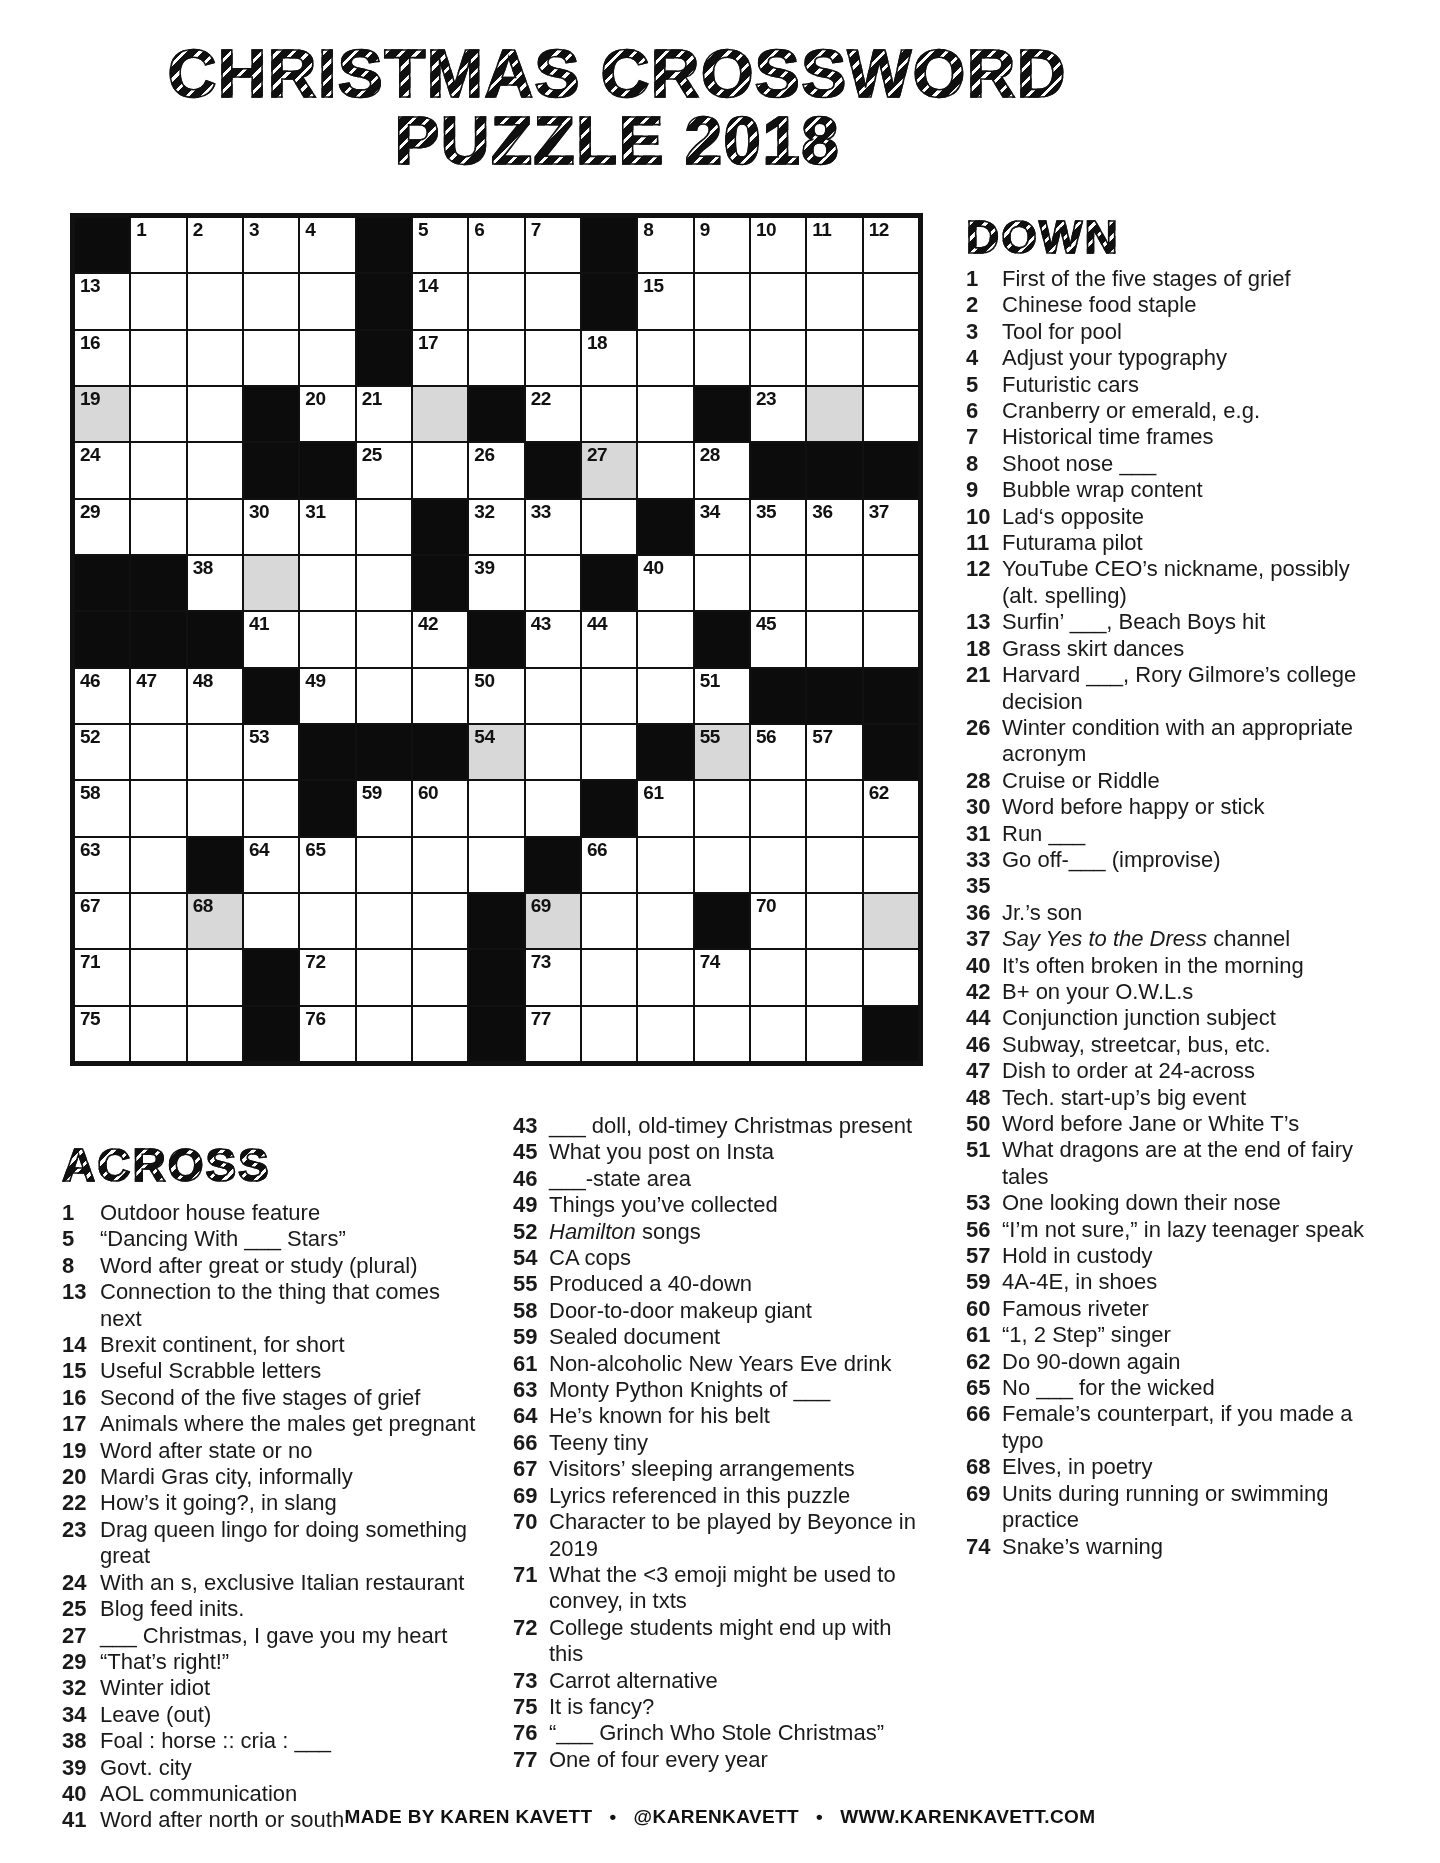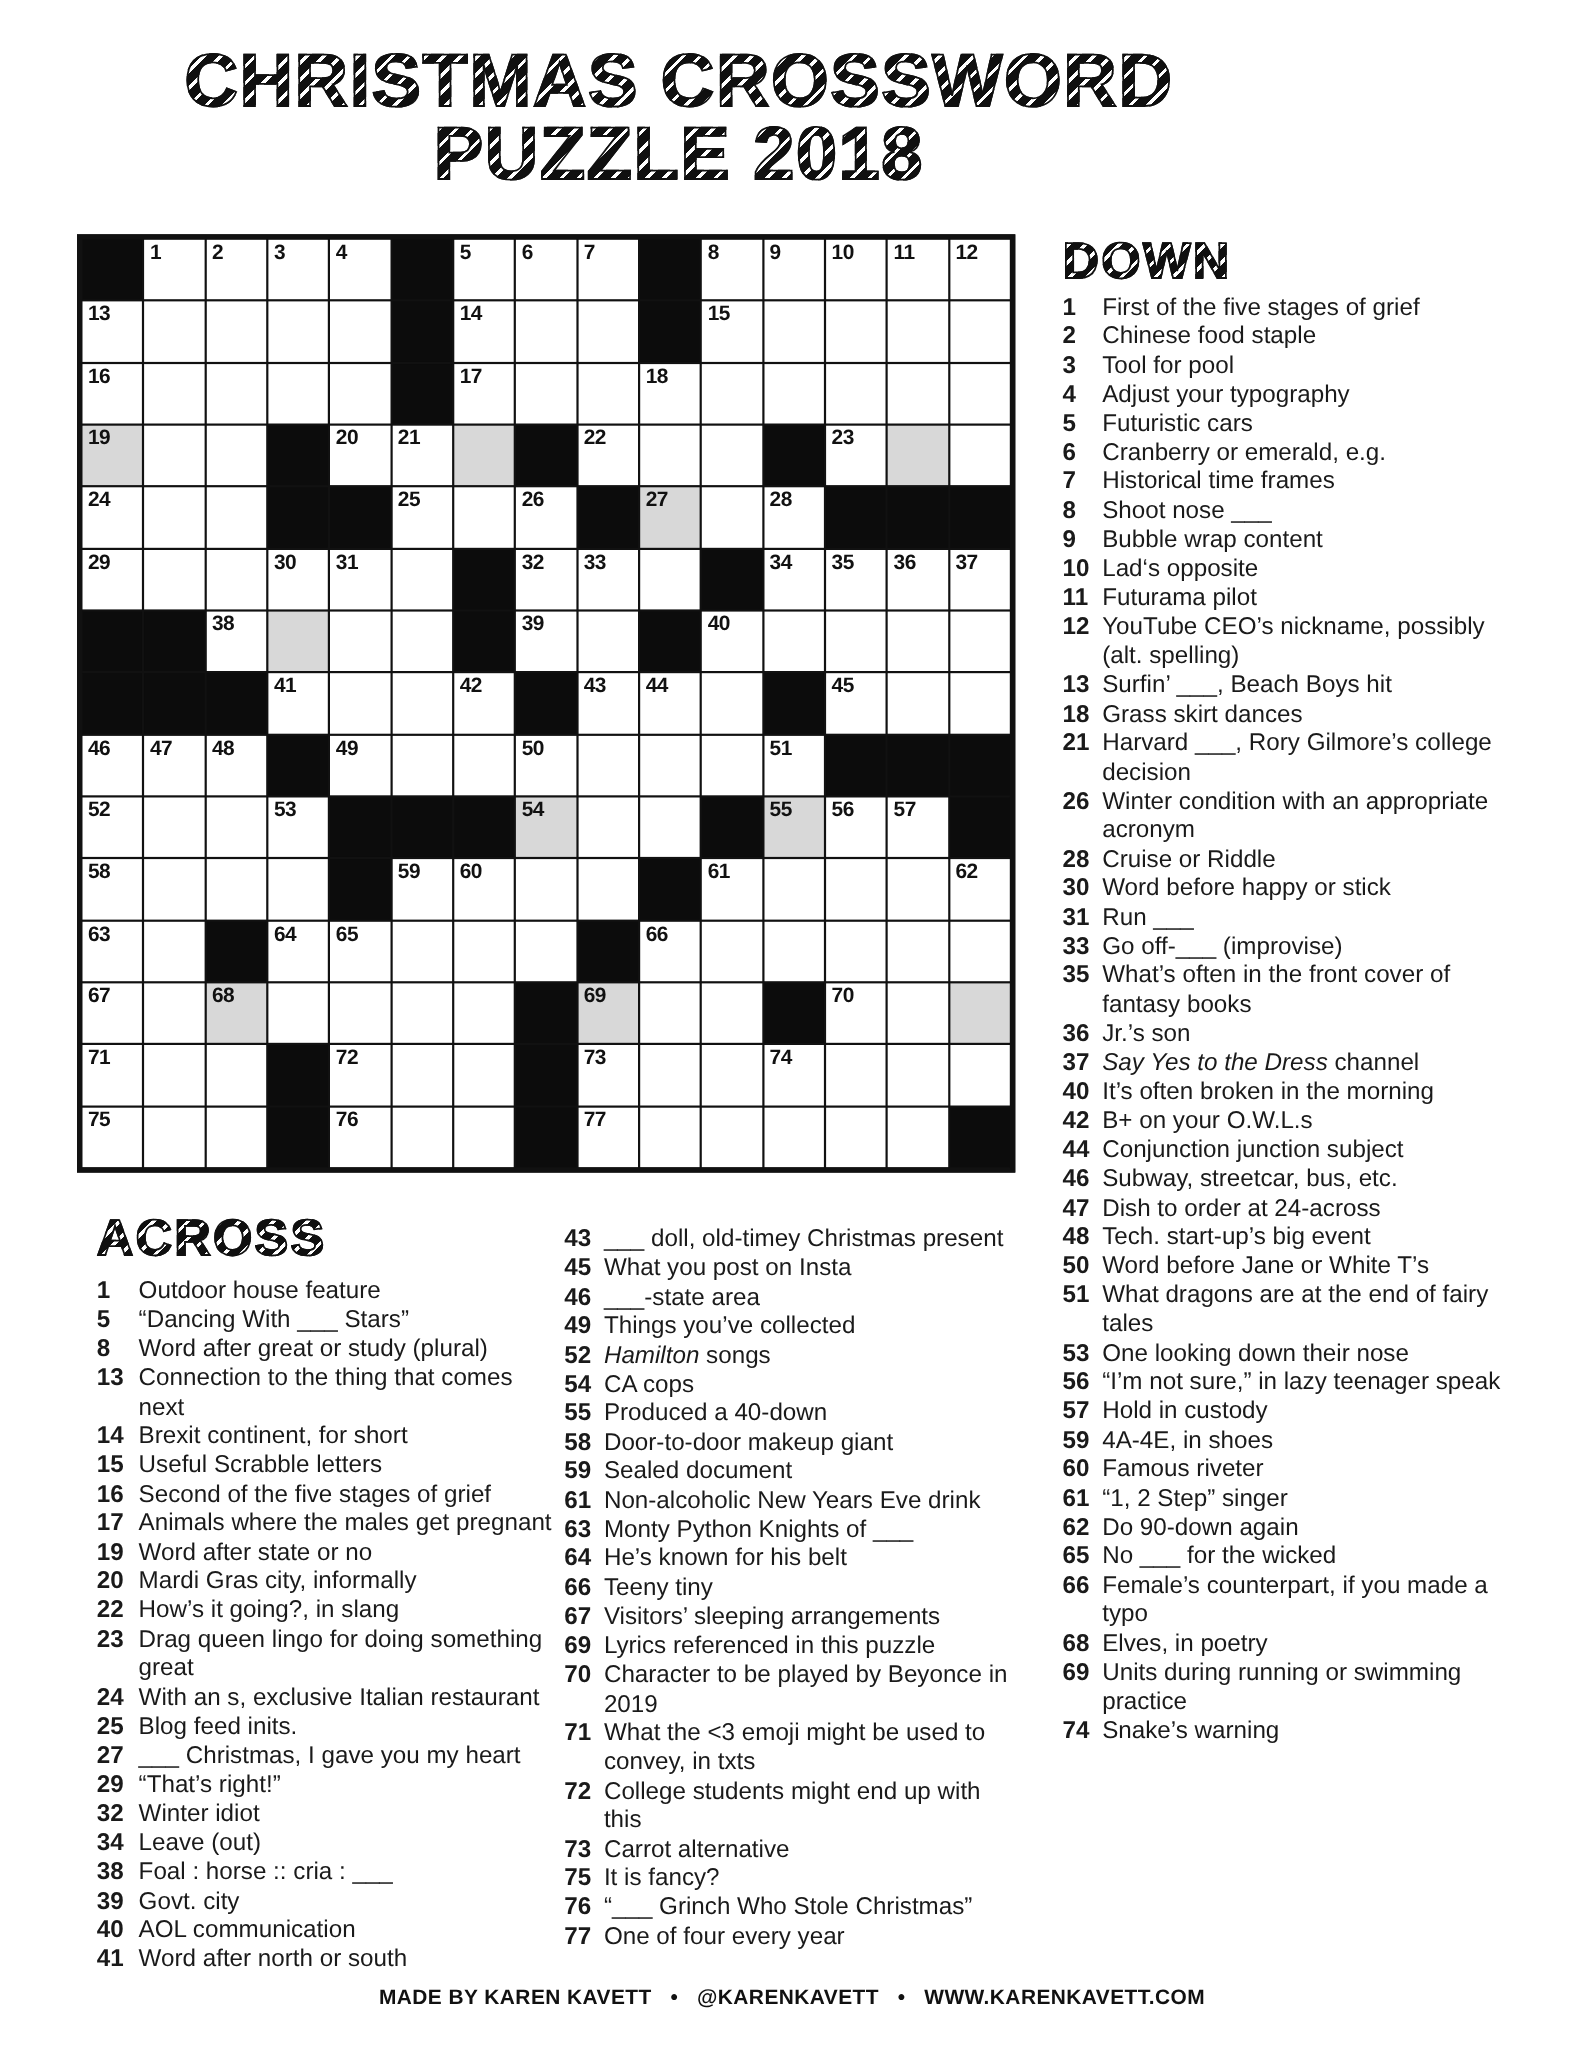--- a/index.html
+++ b/index.html
@@ -25,21 +25,21 @@
         grid-template-columns:repeat(15,1fr);grid-template-rows:repeat(15,1fr);gap:2px;}
   .cell{background:#fff;position:relative;}
   .cell.black{background:#0c0c0c;}
   .cell.shaded{background:#d8d8d8;}
   .cellnum{position:absolute;top:1px;left:5px;font-size:19px;font-weight:bold;
            color:#111;letter-spacing:-0.5px;}
 
   
   .clues{position:absolute;}
   #down-col{left:966px;top:214px;width:478px;}
-  #across-col{left:62px;top:1102px;width:452px;margin-left:26px;}
+  #across-col{left:62px;top:1142px;width:452px;}
   #across-col2{left:513px;top:1113px;width:440px;}
   h2.fancy{margin:0;font-size:46px;line-height:46px;letter-spacing:2px;}
   #down-col .clue-list{margin-top:6px;}
   #across-col .clue-list{margin-top:12px;}
   .clue{display:flex;align-items:flex-start;font-size:22px;line-height:26.4px;}
   .clue .num{flex:0 0 36px;font-weight:bold;}
   #across-col .clue .num{flex-basis:38px;}
   .clue .txt{white-space:pre;}
 
   footer{position:absolute;top:1806px;left:0;width:1440px;text-align:center;
@@ -515,22 +515,20 @@
         <div class="clue">
           <span class="num">31</span>
           <span class="txt">Run ___</span>
         </div>
         <div class="clue">
           <span class="num">33</span>
           <span class="txt">Go off-___ (improvise)</span>
         </div>
         <div class="clue">
           <span class="num">35</span>
-          <span class="txt">What’s often in the front cover of
-fantasy books</span>
         </div>
         <div class="clue">
           <span class="num">36</span>
           <span class="txt">Jr.’s son</span>
         </div>
         <div class="clue">
           <span class="num">37</span>
           <span class="txt"><i>Say Yes to the Dress</i> channel</span>
         </div>
         <div class="clue">

